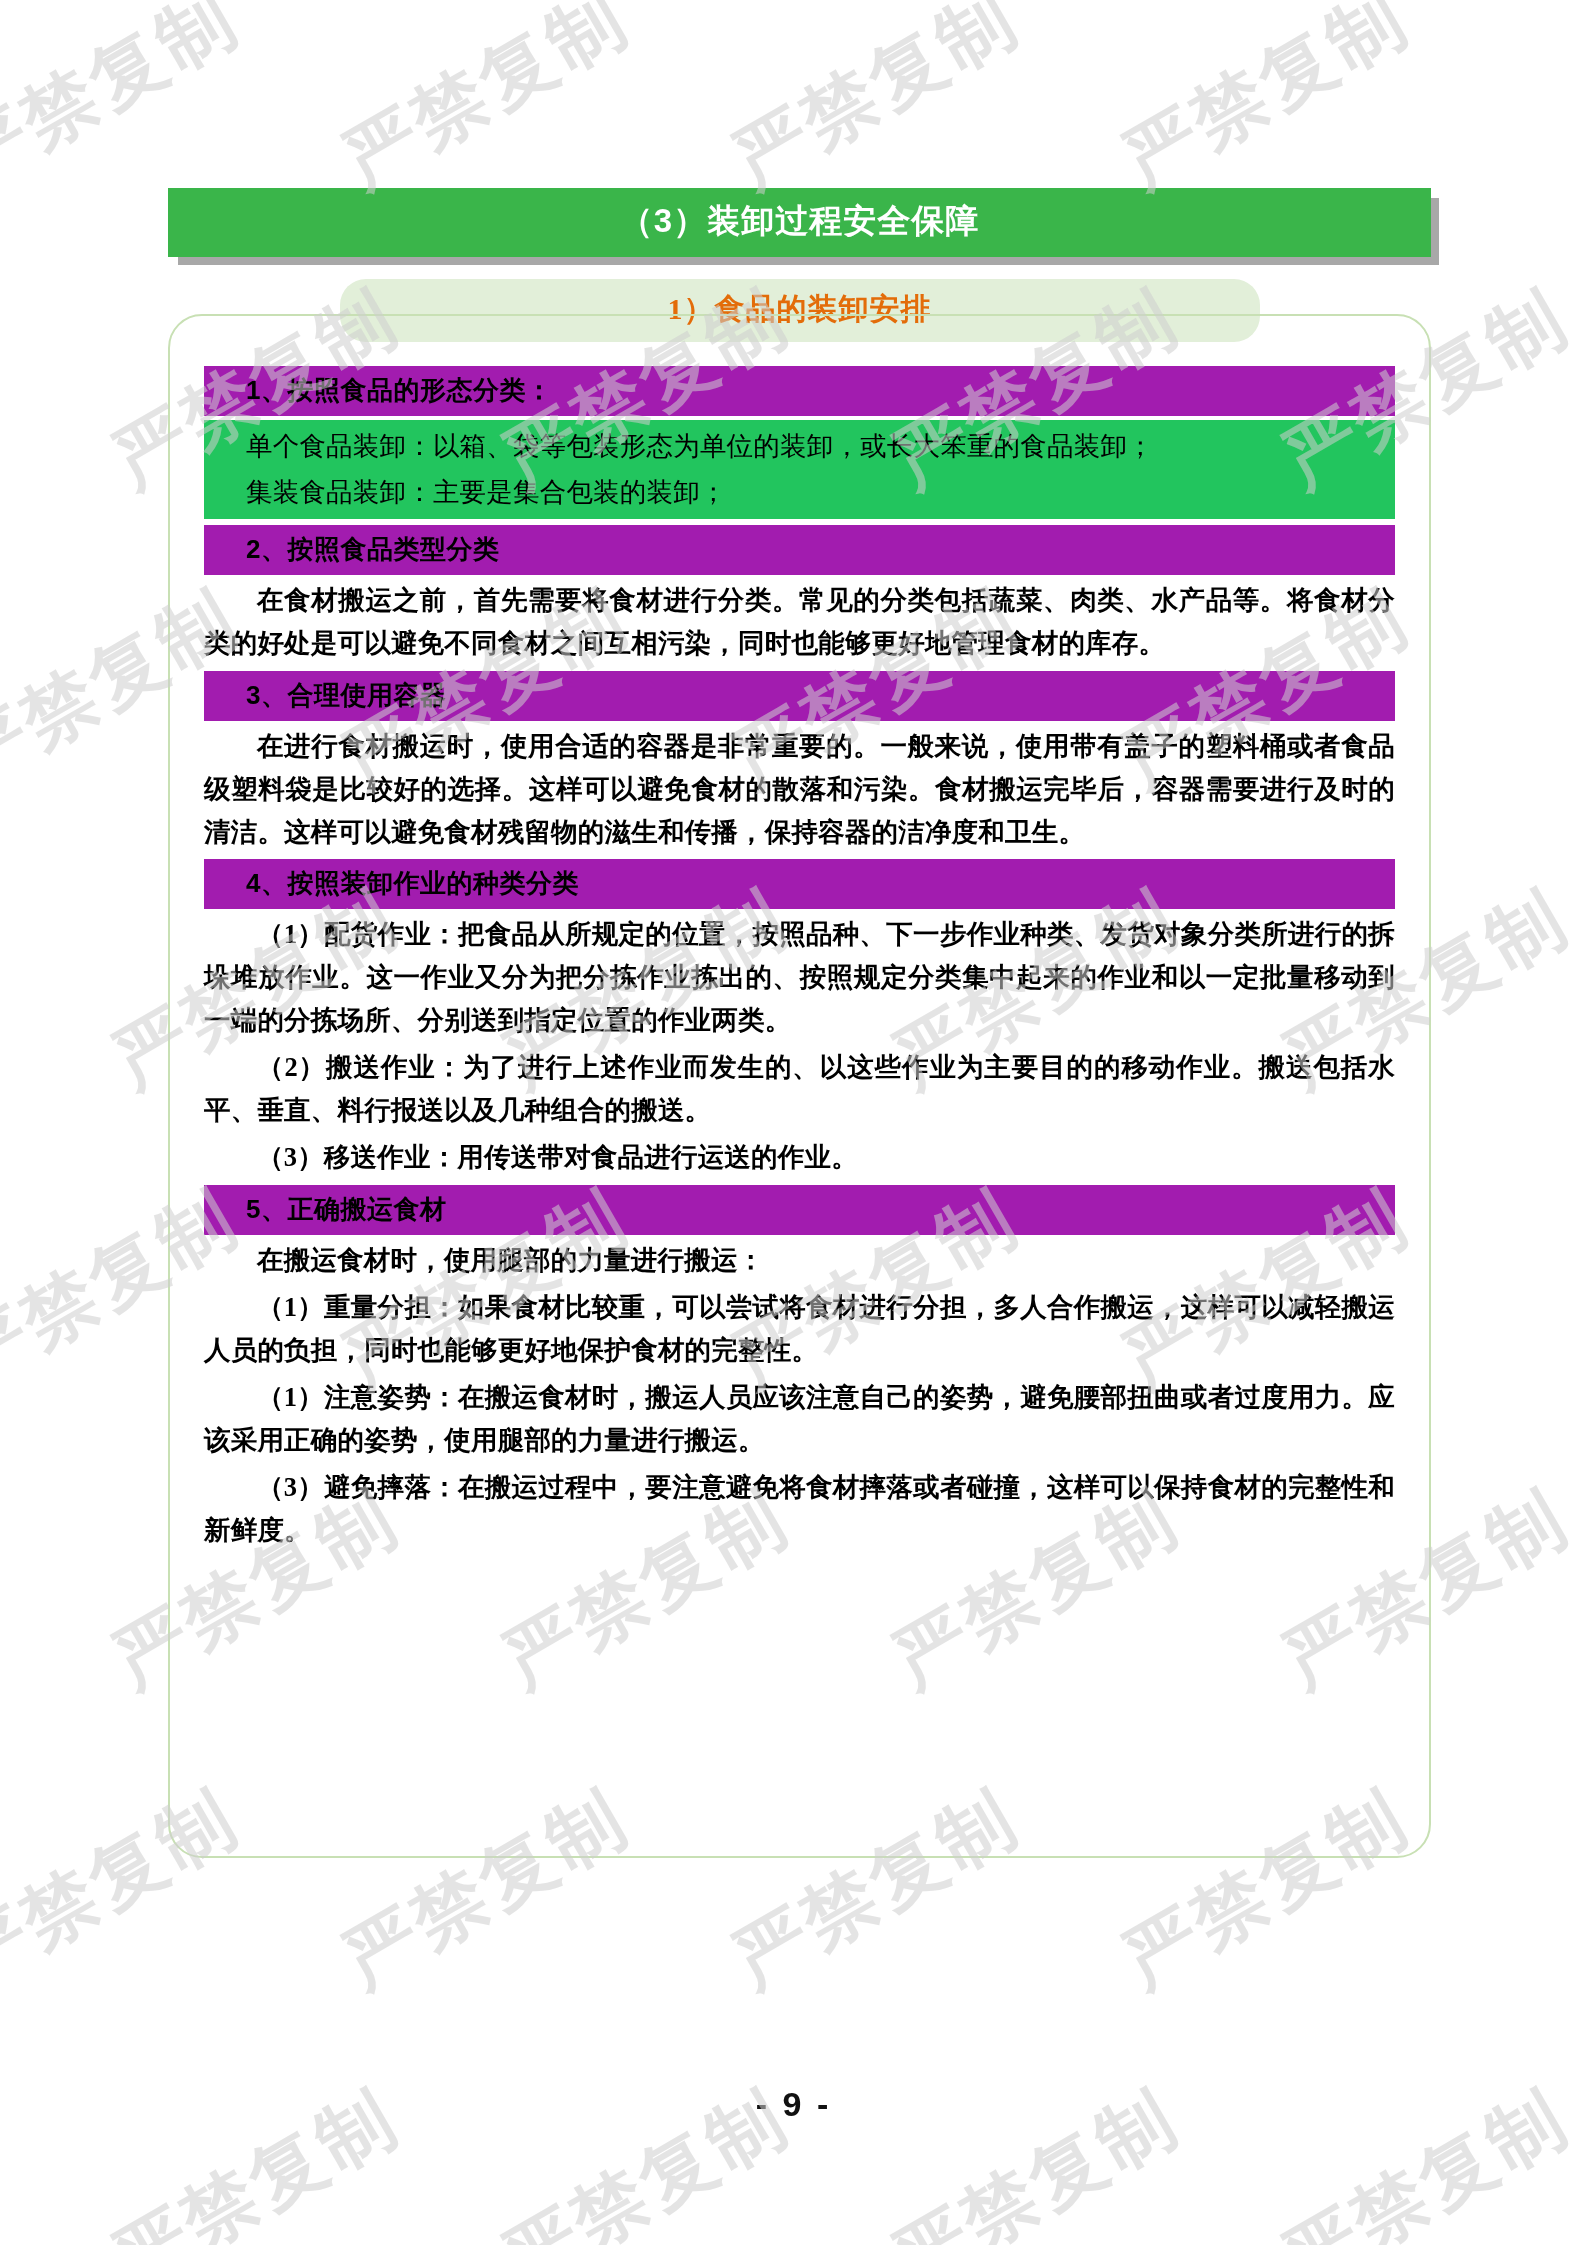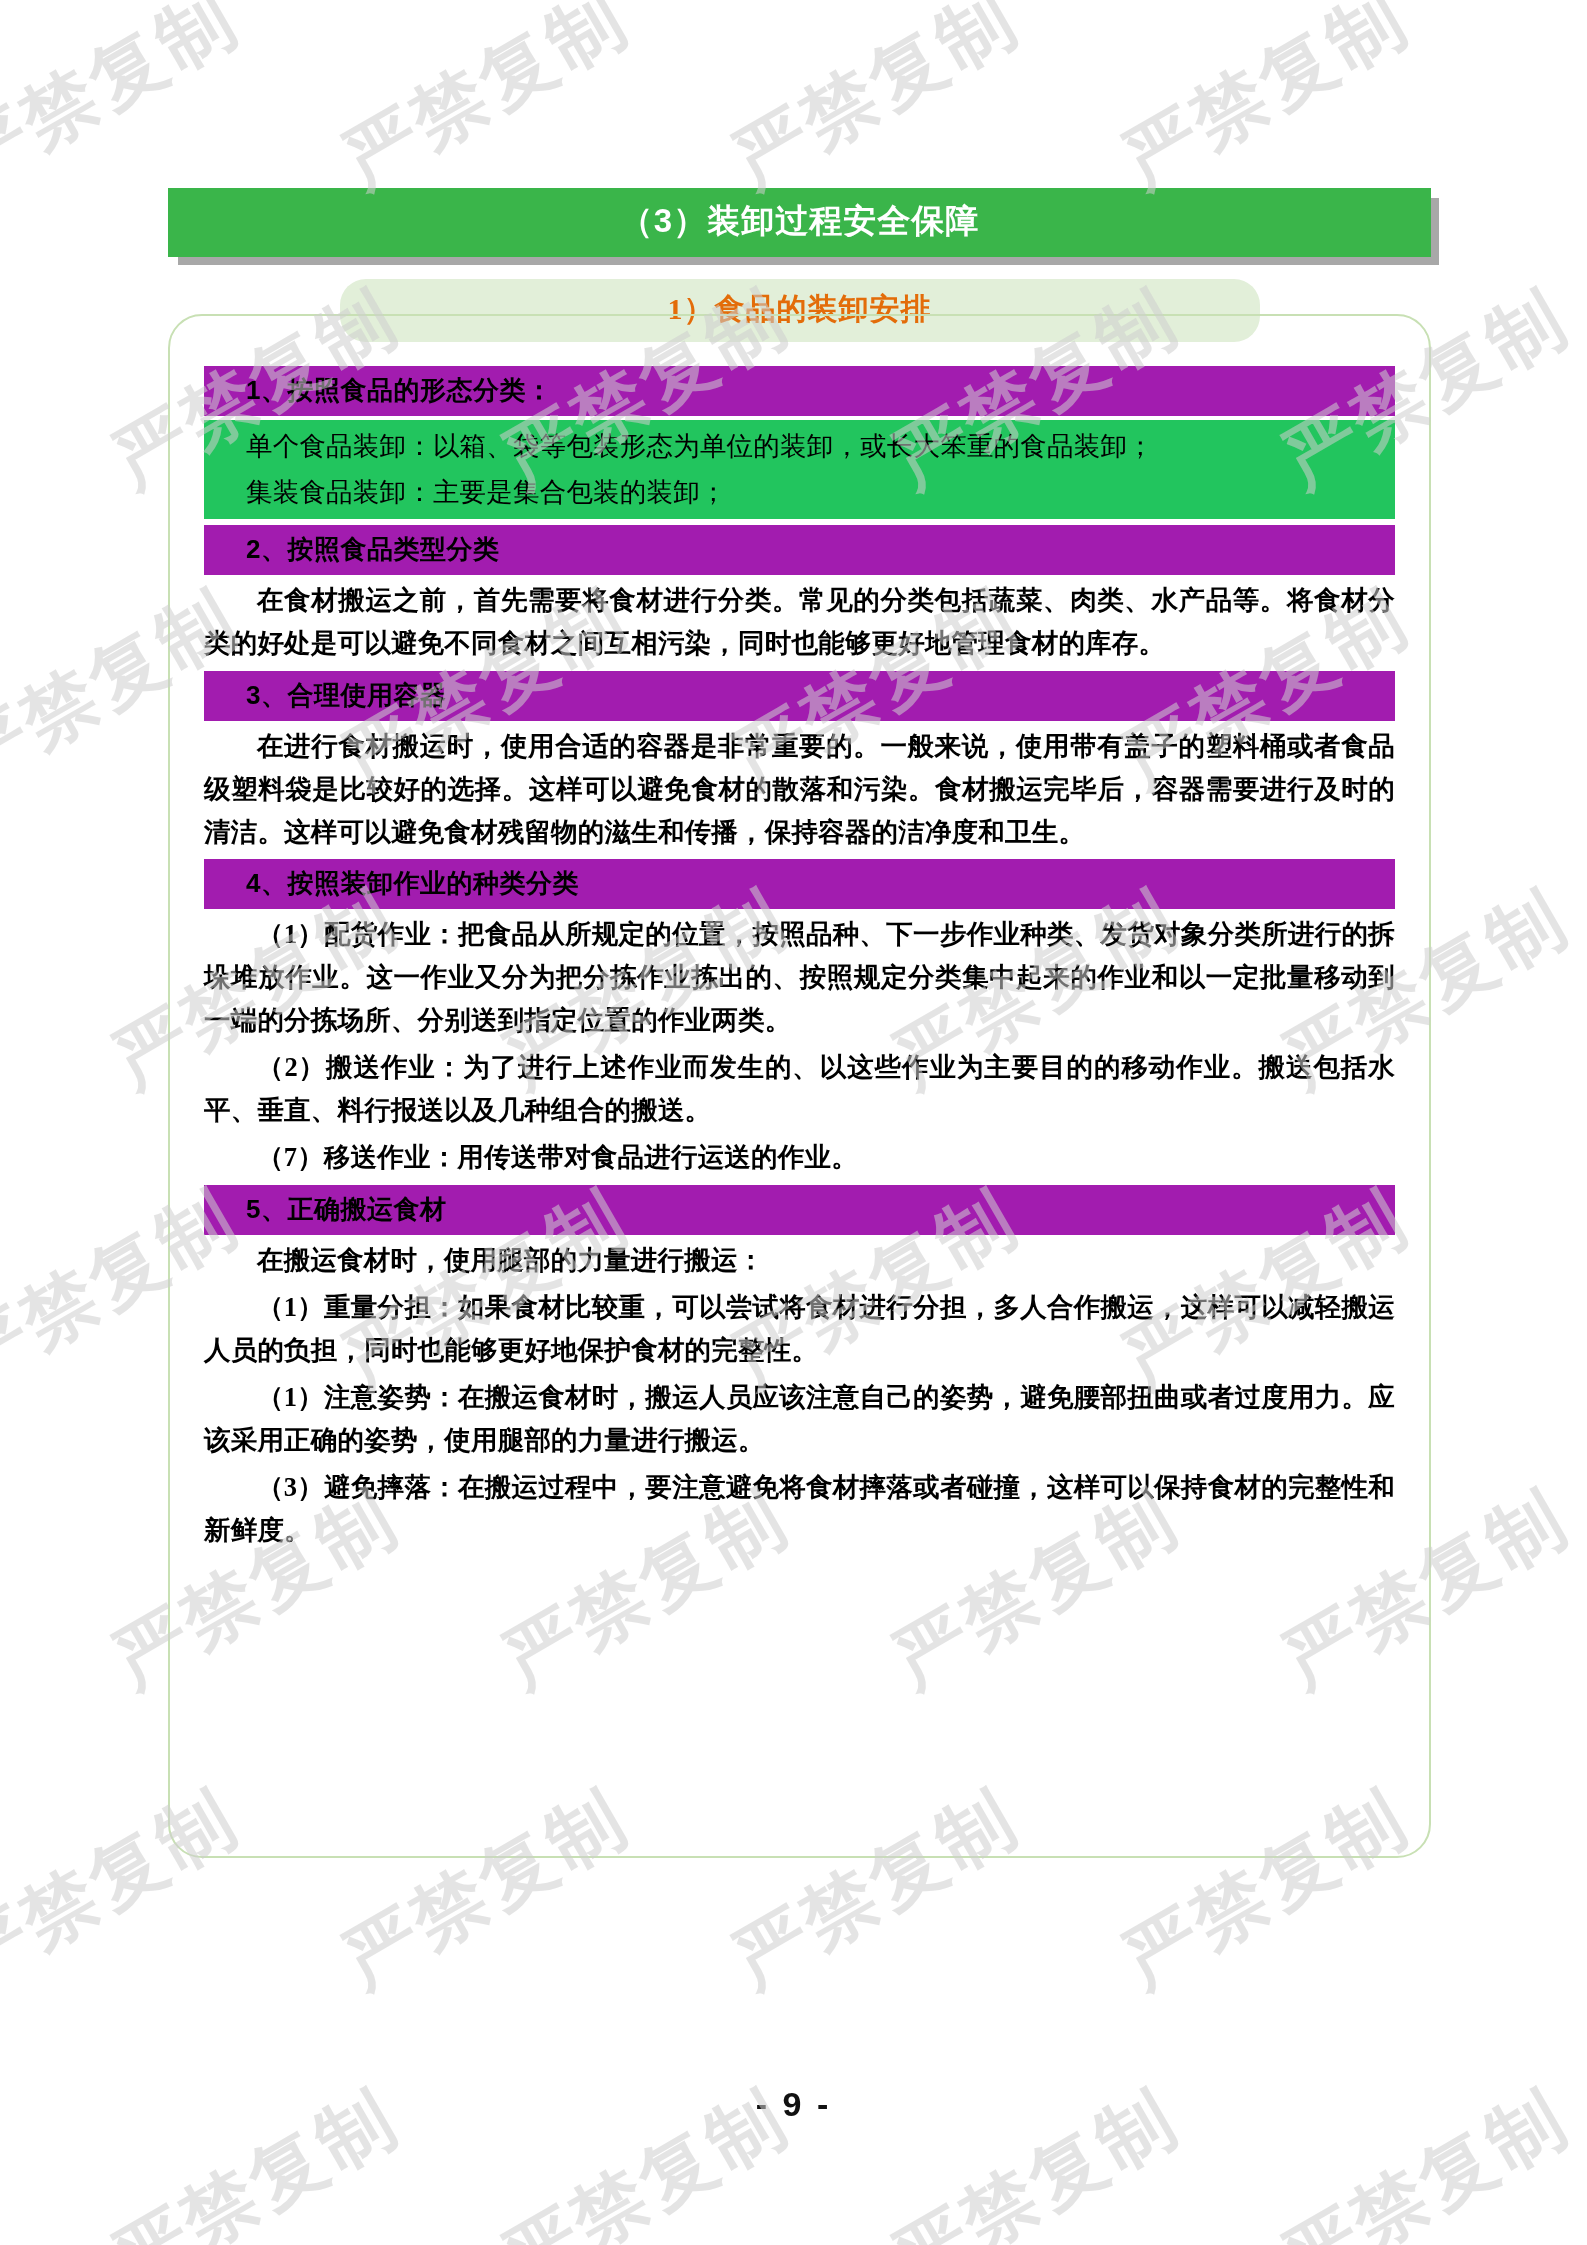--- a/index.html
+++ b/index.html
@@ -170,21 +170,21 @@
 
       <div>
         <div class="heading">3、合理使用容器</div>
         <p class="para indent">在进行食材搬运时，使用合适的容器是非常重要的。一般来说，使用带有盖子的塑料桶或者食品级塑料袋是比较好的选择。这样可以避免食材的散落和污染。食材搬运完毕后，容器需要进行及时的清洁。这样可以避免食材残留物的滋生和传播，保持容器的洁净度和卫生。</p>
       </div>
 
       <div>
         <div class="heading">4、按照装卸作业的种类分类</div>
         <p class="para indent">（1）配货作业：把食品从所规定的位置，按照品种、下一步作业种类、发货对象分类所进行的拆垛堆放作业。这一作业又分为把分拣作业拣出的、按照规定分类集中起来的作业和以一定批量移动到一端的分拣场所、分别送到指定位置的作业两类。</p>
         <p class="para indent">（2）搬送作业：为了进行上述作业而发生的、以这些作业为主要目的的移动作业。搬送包括水平、垂直、料行报送以及几种组合的搬送。</p>
-        <p class="para indent">（7）移送作业：用传送带对食品进行运送的作业。</p>
+        <p class="para indent">（3）移送作业：用传送带对食品进行运送的作业。</p>
       </div>
 
       <div>
         <div class="heading">5、正确搬运食材</div>
         <p class="para indent">在搬运食材时，使用腿部的力量进行搬运：</p>
         <p class="para indent">（1）重量分担：如果食材比较重，可以尝试将食材进行分担，多人合作搬运，这样可以减轻搬运人员的负担，同时也能够更好地保护食材的完整性。</p>
         <p class="para indent">（1）注意姿势：在搬运食材时，搬运人员应该注意自己的姿势，避免腰部扭曲或者过度用力。应该采用正确的姿势，使用腿部的力量进行搬运。</p>
         <p class="para indent">（3）避免摔落：在搬运过程中，要注意避免将食材摔落或者碰撞，这样可以保持食材的完整性和新鲜度。</p>
       </div>
 

